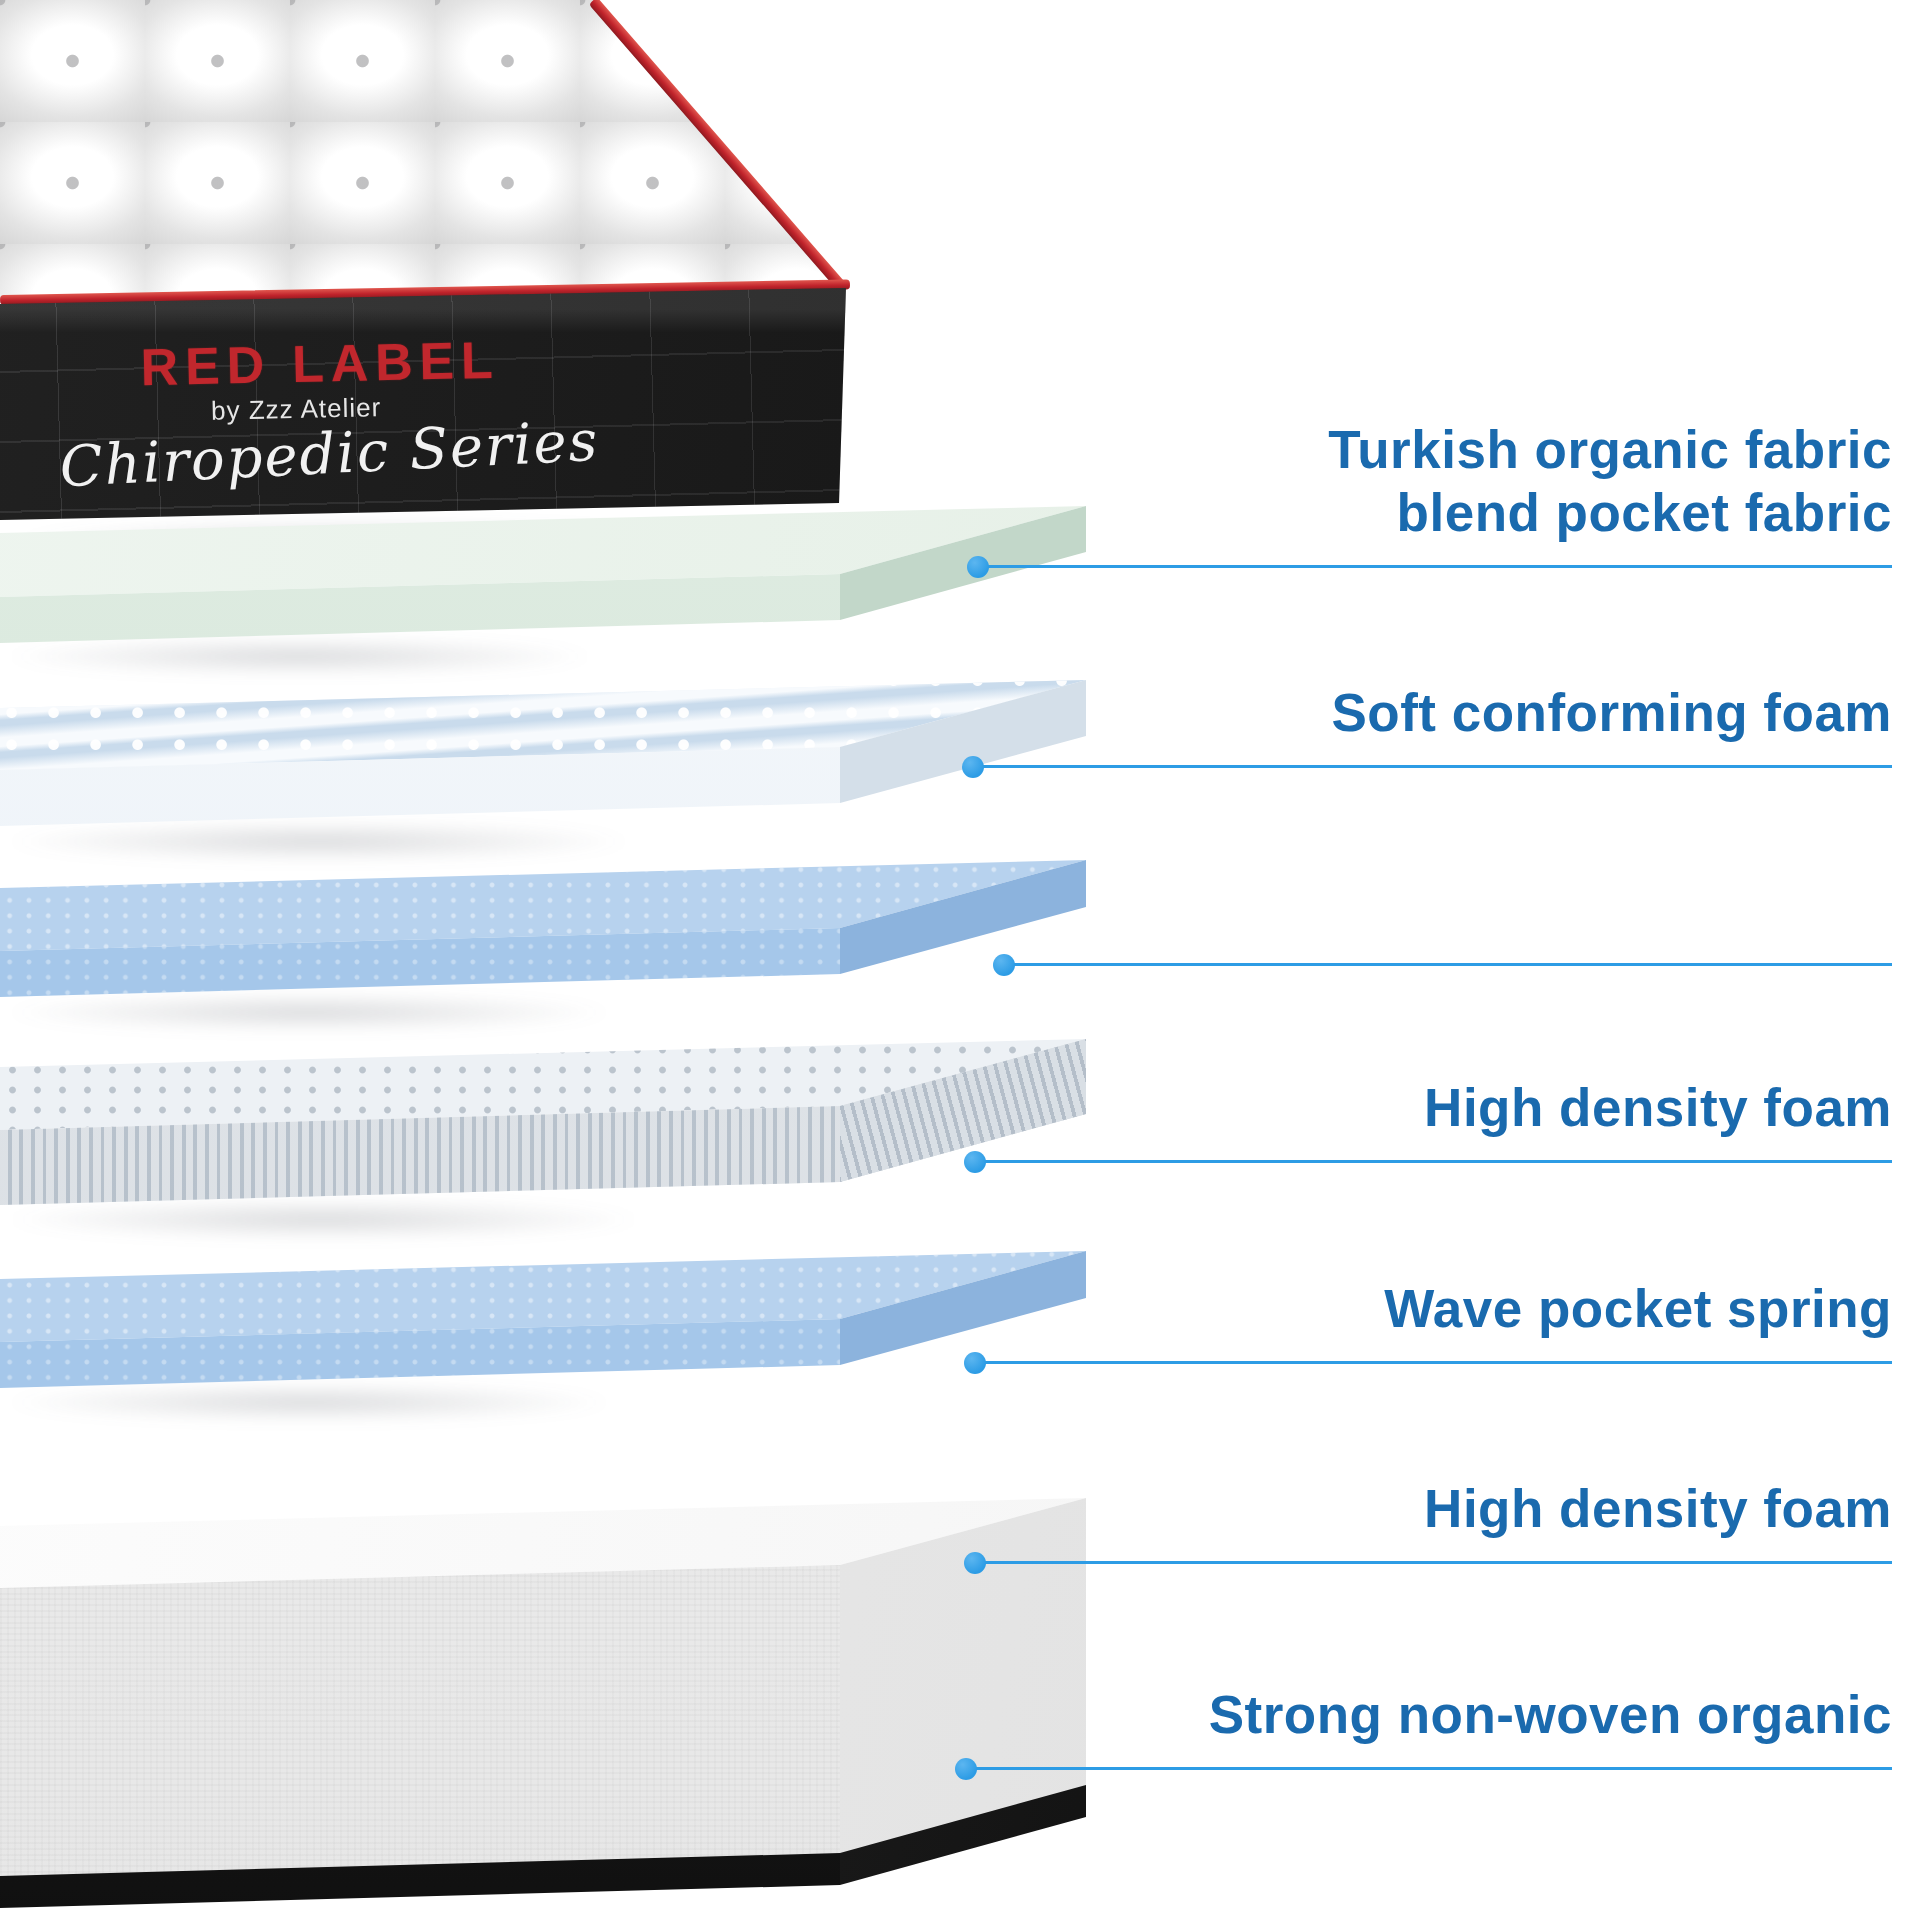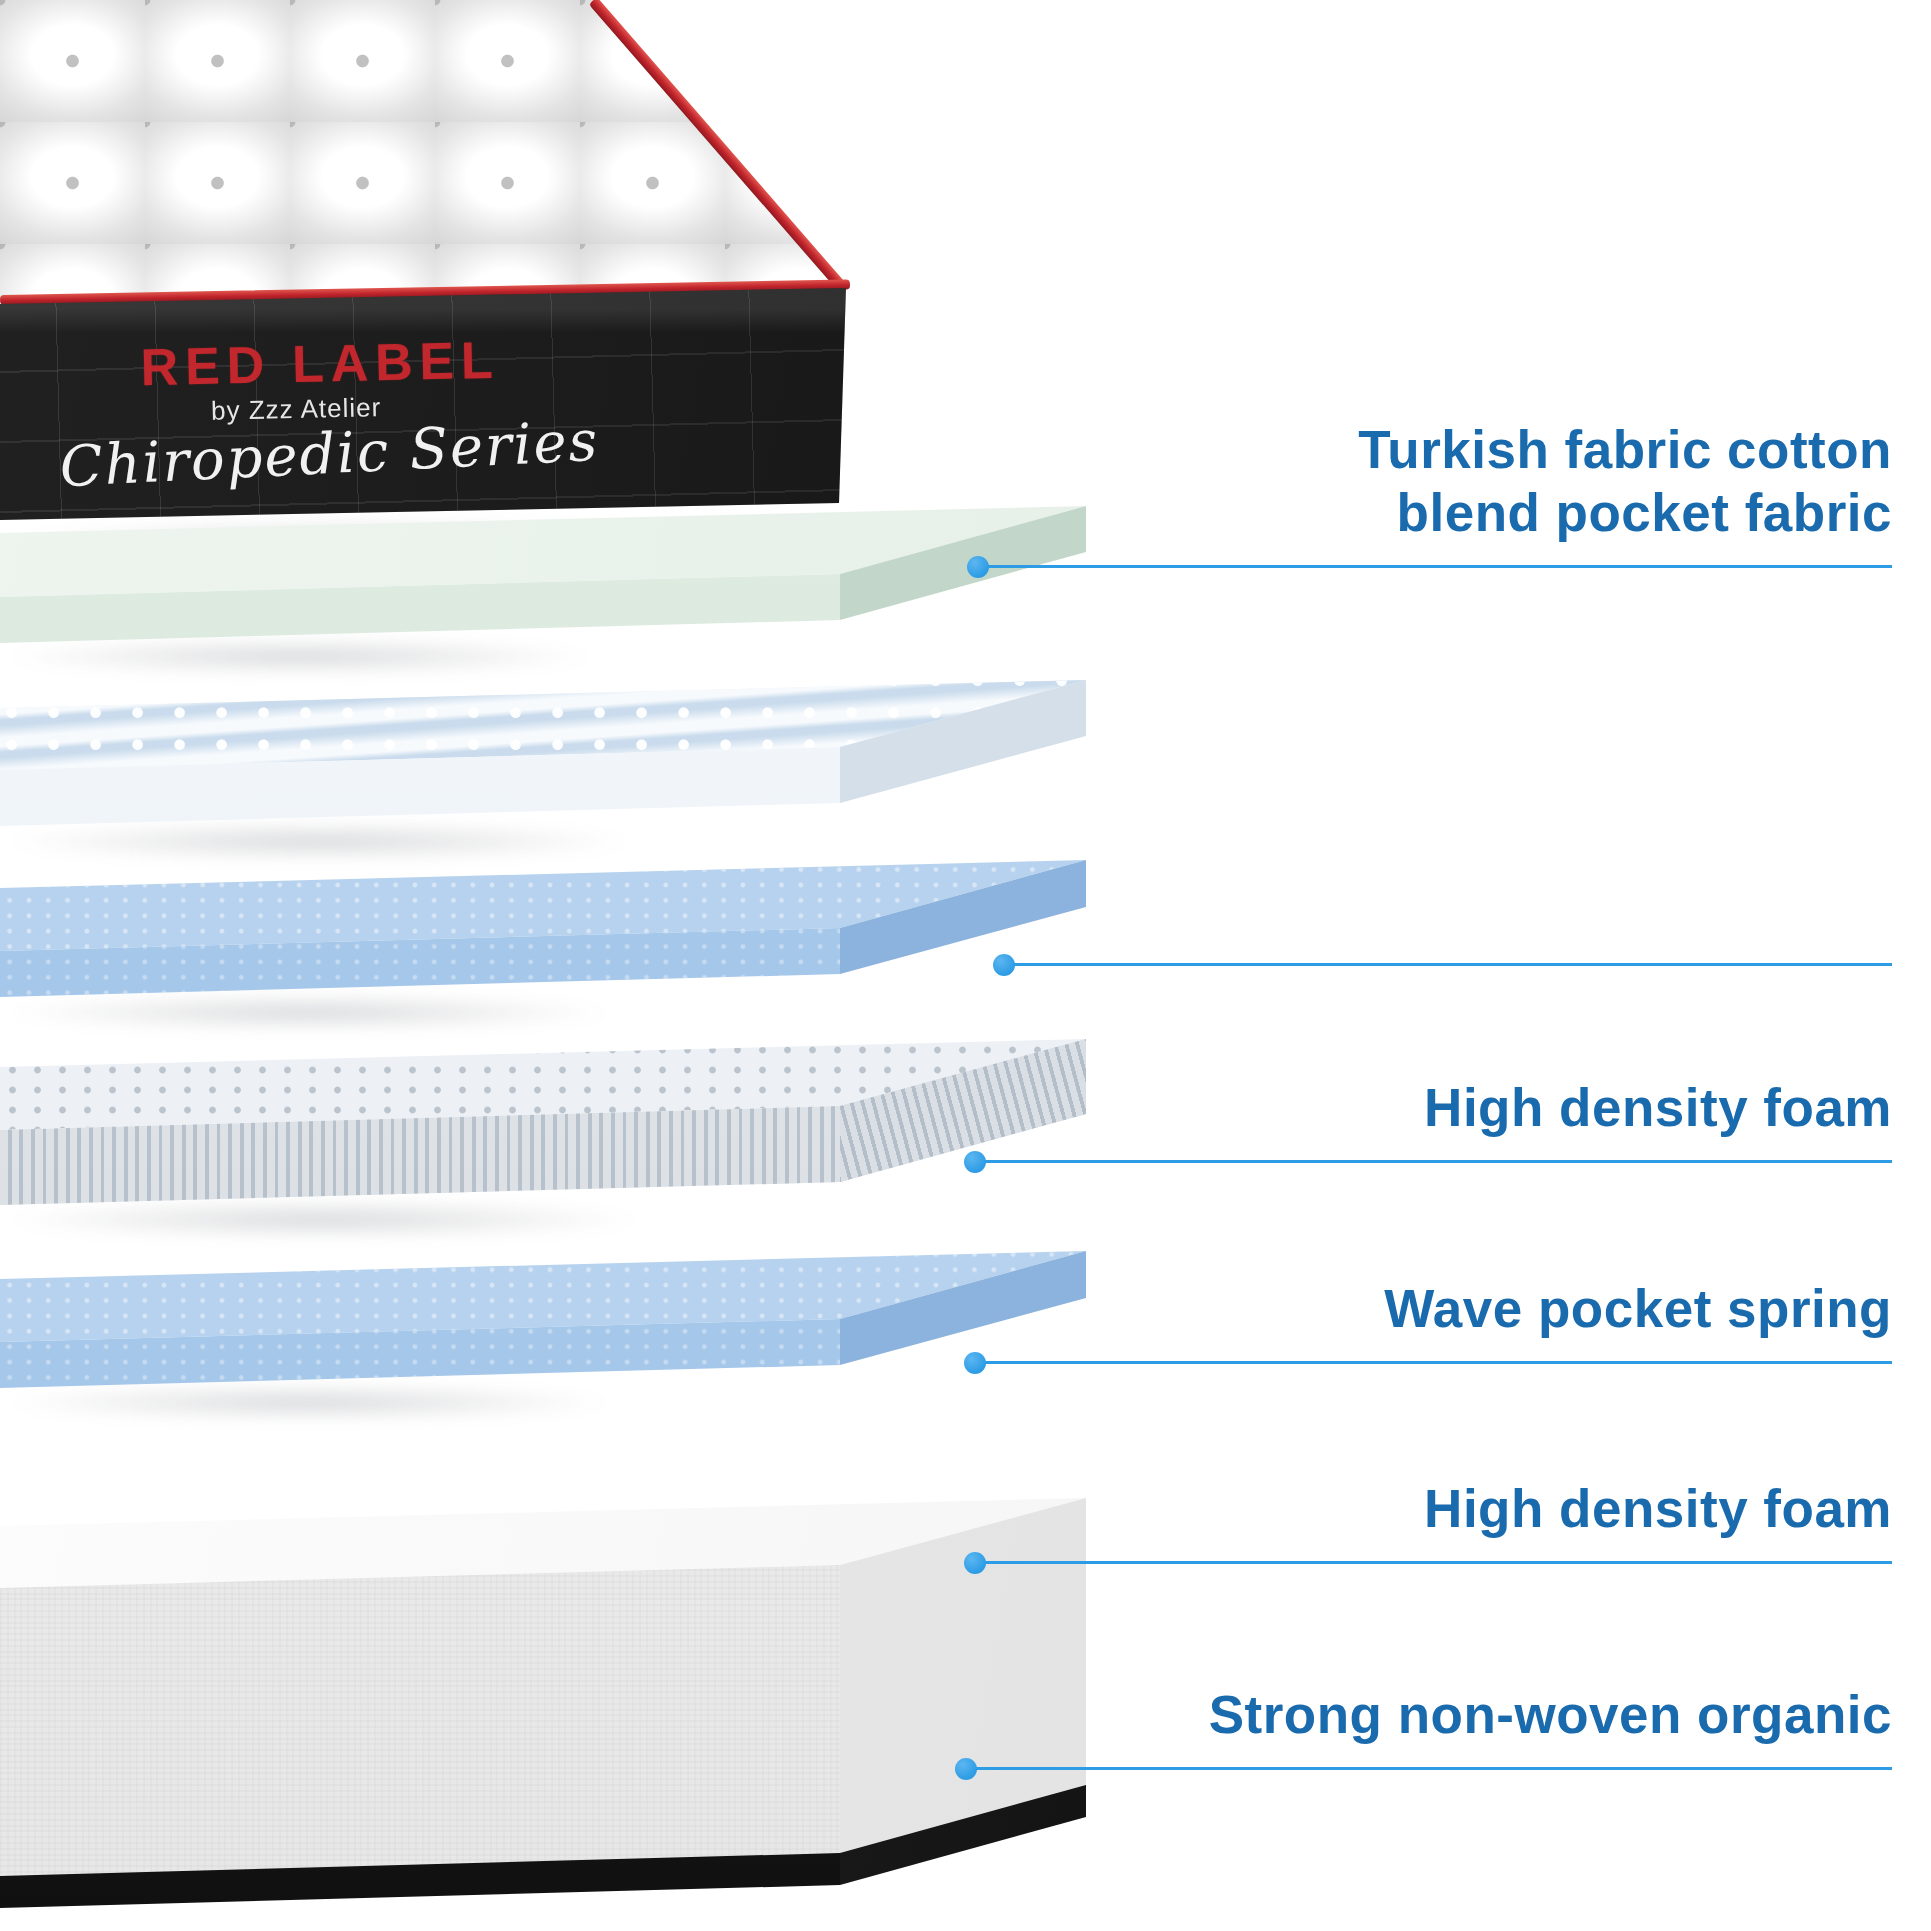--- a/index.html
+++ b/index.html
@@ -213,27 +213,35 @@
   <div class="face l6-side"></div>
 
   <div class="face l7-top"></div>
   <div class="face l7-front"></div>
   <div class="face l7-side"></div>
   <div class="face l7-bottom-front"></div>
   <div class="face l7-bottom-side"></div>
 
   <div class="callout" style="--y:568px;--x:978px;">
     <div class="callout-label">
-      <span>Turkish fabric cotton</span>
+      <span>Turkish organic fabric</span>
       <span>blend pocket fabric</span>
     </div>
     <div class="leader"></div>
     <div class="dot"></div>
   </div>
 
+  <div class="callout" style="--y:768px;--x:973px;">
+    <div class="callout-label">
+      <span>Soft conforming foam</span>
+
+    </div>
+    <div class="leader"></div>
+    <div class="dot"></div>
+  </div>
 
   <div class="callout" style="--y:966px;--x:1004px;">
     <div class="leader"></div>
     <div class="dot"></div>
   </div>
 
   <div class="callout" style="--y:1163px;--x:975px;">
     <div class="callout-label">
       <span>High density foam</span>
 

